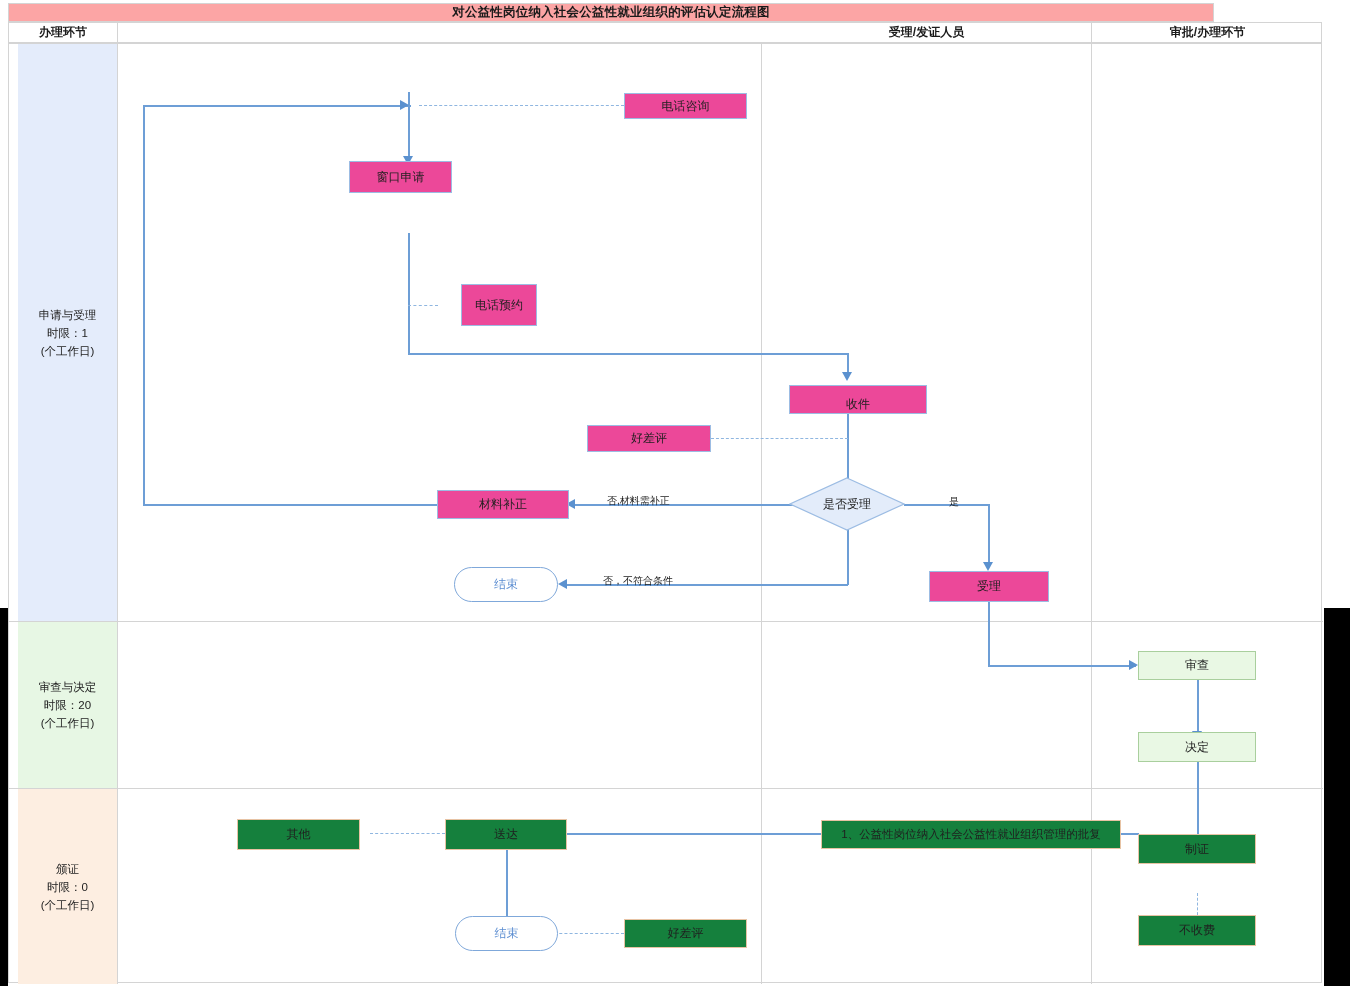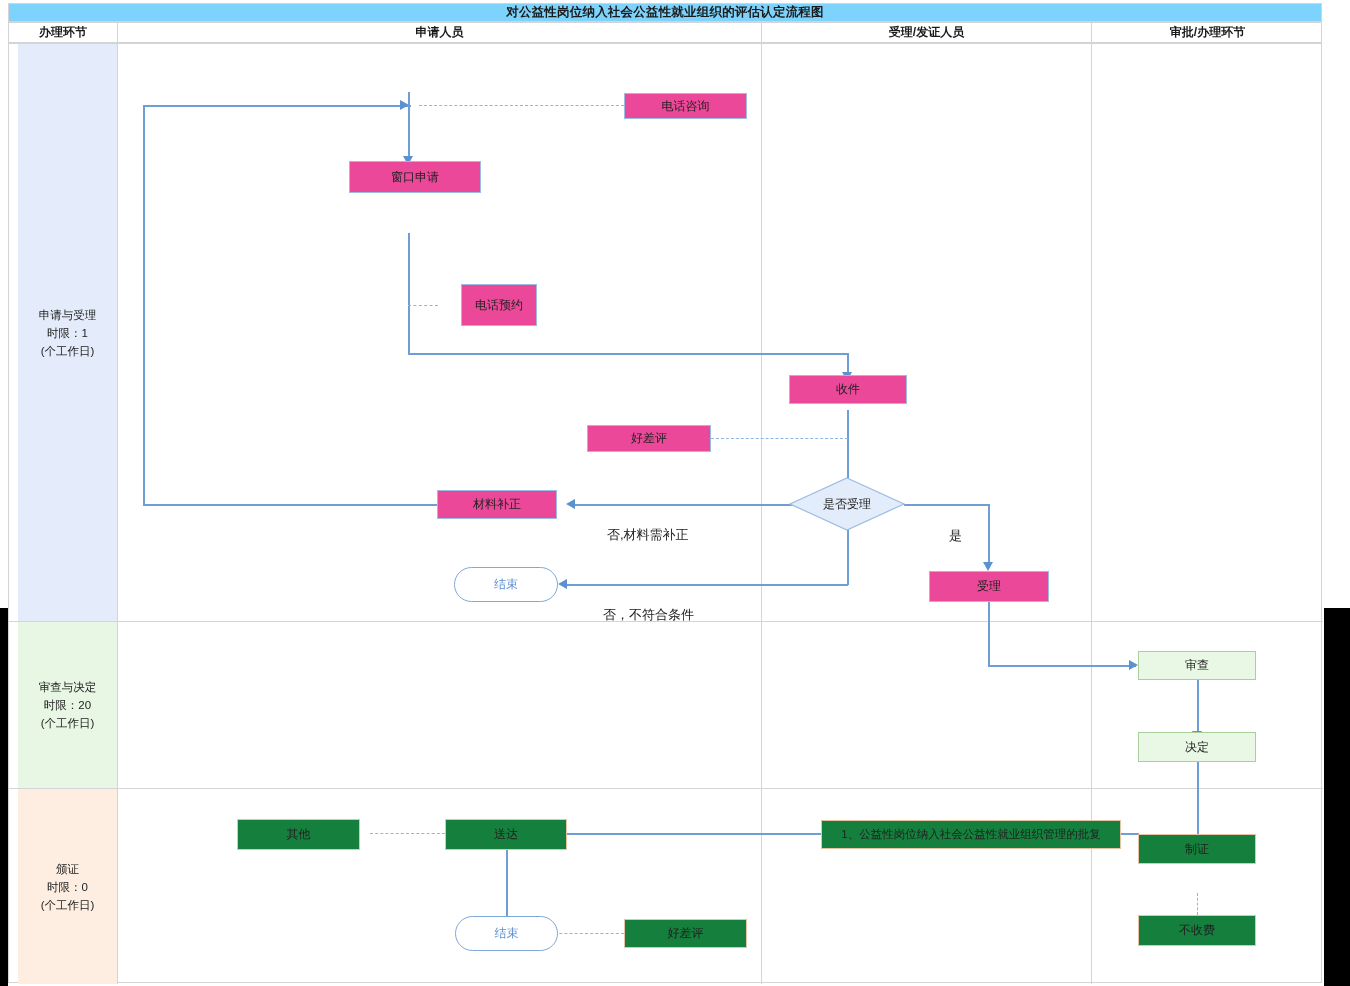--- a/index.html
+++ b/index.html
@@ -6,22 +6,22 @@
   body{font-family:"Liberation Sans","DejaVu Sans",sans-serif;}
   #canvas{position:relative;width:1350px;height:986px;background:#ffffff;overflow:hidden;}
 
   
   .strip{position:absolute;background:#000;}
   #strip-left{left:0;top:608px;width:8px;height:378px;}
   #strip-right{left:1324px;top:608px;width:26px;height:378px;}
 
   
   .frame{position:absolute;box-sizing:border-box;border:1px solid #d4d4d4;}
-  #title-bar{left:8px;top:3px;width:1314px;height:19px;
-    display:flex;align-items:center;justify-content:center;background:#7dd3fc;}
+  #title-bar{left:8px;top:3px;width:1206px;height:19px;
+    display:flex;align-items:center;justify-content:center;background:#fca5a5;}
   #title-bar .t{font-size:12.5px;font-weight:bold;color:#1a1a1a;letter-spacing:.2px;}
 
   #header-row{left:8px;top:22px;width:1314px;height:21px;background:#fff;}
   .hcell{position:absolute;top:0;height:100%;display:flex;align-items:center;justify-content:center;
     font-size:12px;font-weight:bold;color:#1a1a1a;box-sizing:border-box;}
   #hc-stage{left:0;width:109px;border-right:1px solid #d4d4d4;}
   #hc-applicant{left:109px;width:644px;border-right:1px solid #d4d4d4;}
   #hc-accept{left:753px;width:330px;border-right:1px solid #d4d4d4;}
   #hc-approve{left:1083px;width:231px;}
 
@@ -61,37 +61,36 @@
   .ln{position:absolute;background:#6d9ed6;}
   .lnh{height:1.6px;}
   .lnv{width:1.6px;}
   .dash-h{position:absolute;height:0;border-top:1.6px dashed #8fb6e0;}
   .dash-v{position:absolute;width:0;border-left:1.6px dashed #8fb6e0;}
   .arrow{position:absolute;width:0;height:0;}
   .arr-down {border-left:5.5px solid transparent;border-right:5.5px solid transparent;border-top:9px solid #5b91cf;}
   .arr-left {border-top:5.5px solid transparent;border-bottom:5.5px solid transparent;border-right:9px solid #5b91cf;}
   .arr-right{border-top:5.5px solid transparent;border-bottom:5.5px solid transparent;border-left:9px solid #5b91cf;}
 
-  .edge-label{position:absolute;font-size:13px;color:#222;white-space:nowrap;background:transparent;margin-top:32px;}
+  .edge-label{position:absolute;font-size:10px;color:#222;white-space:nowrap;background:transparent;}
 </style>
 </head>
 <body>
 
 <div id="canvas">
 
   <div class="strip" id="strip-left"></div>
   <div class="strip" id="strip-right"></div>
 
   <div class="frame" id="title-bar">
     <span class="t">对公益性岗位纳入社会公益性就业组织的评估认定流程图</span>
   </div>
 
   <div class="frame" id="header-row">
     <div class="hcell" id="hc-stage">办理环节</div>
-    <div class="hcell" id="hc-applicant">申请人员</div>
     <div class="hcell" id="hc-accept">受理/发证人员</div>
     <div class="hcell" id="hc-approve">审批/办理环节</div>
   </div>
 
   <div class="frame" id="body-grid">
 
     <div class="vline" id="v1"></div>
     <div class="vline" id="v2"></div>
     <div class="vline" id="v3"></div>
     <div class="hline" id="h1"></div>
@@ -168,44 +167,44 @@
     <div class="ln lnv" style="left:497px;top:806px;height:72px;"></div>
     <div class="arrow arr-down" style="left:492px;top:873px;"></div>
 
     <div class="dash-h" style="left:540px;top:889px;width:75px;"></div>
 
 
     <div class="node rect blue" style="left:615px;top:49px;width:123px;height:26px;">
       <span>电话咨询</span>
     </div>
 
-    <div class="node rect blue" style="left:340px;top:117px;width:132px;height:32px;">
+    <div class="node rect blue" style="left:340px;top:117px;width:103px;height:32px;">
       <span>窗口申请</span>
     </div>
 
     <div class="node rect blue" style="left:423px;top:240px;width:76px;height:42px;margin-left:29px;">
       <span>电话预约</span>
     </div>
 
-    <div class="node rect blue" style="left:780px;top:331px;width:118px;height:29px;">
+    <div class="node rect blue" style="left:780px;top:341px;width:138px;height:29px;align-items:flex-end;">
       <span>收件</span>
     </div>
 
     <div class="node rect blue" style="left:578px;top:381px;width:124px;height:27px;">
       <span>好差评</span>
     </div>
 
     <div class="diamond-wrap" style="left:780px;top:433px;width:116px;height:54px;">
       <svg class="diamond" viewBox="0 0 116 54" preserveAspectRatio="none">
         <polygon points="58,1 115,27 58,53 1,27" fill="#e3ecfa" stroke="#9cbce3" stroke-width="1.2"></polygon>
       </svg>
       <div class="diamond-label">是否受理</div>
     </div>
 
-    <div class="node rect blue" style="left:428px;top:446px;width:120px;height:29px;">
+    <div class="node rect blue" style="left:428px;top:446px;width:132px;height:29px;">
       <span>材料补正</span>
     </div>
 
     <div class="node term" style="left:445px;top:523px;width:104px;height:35px;">
       <span>结束</span>
     </div>
 
     <div class="node rect blue" style="left:920px;top:527px;width:120px;height:31px;">
       <span>受理</span>
     </div>

